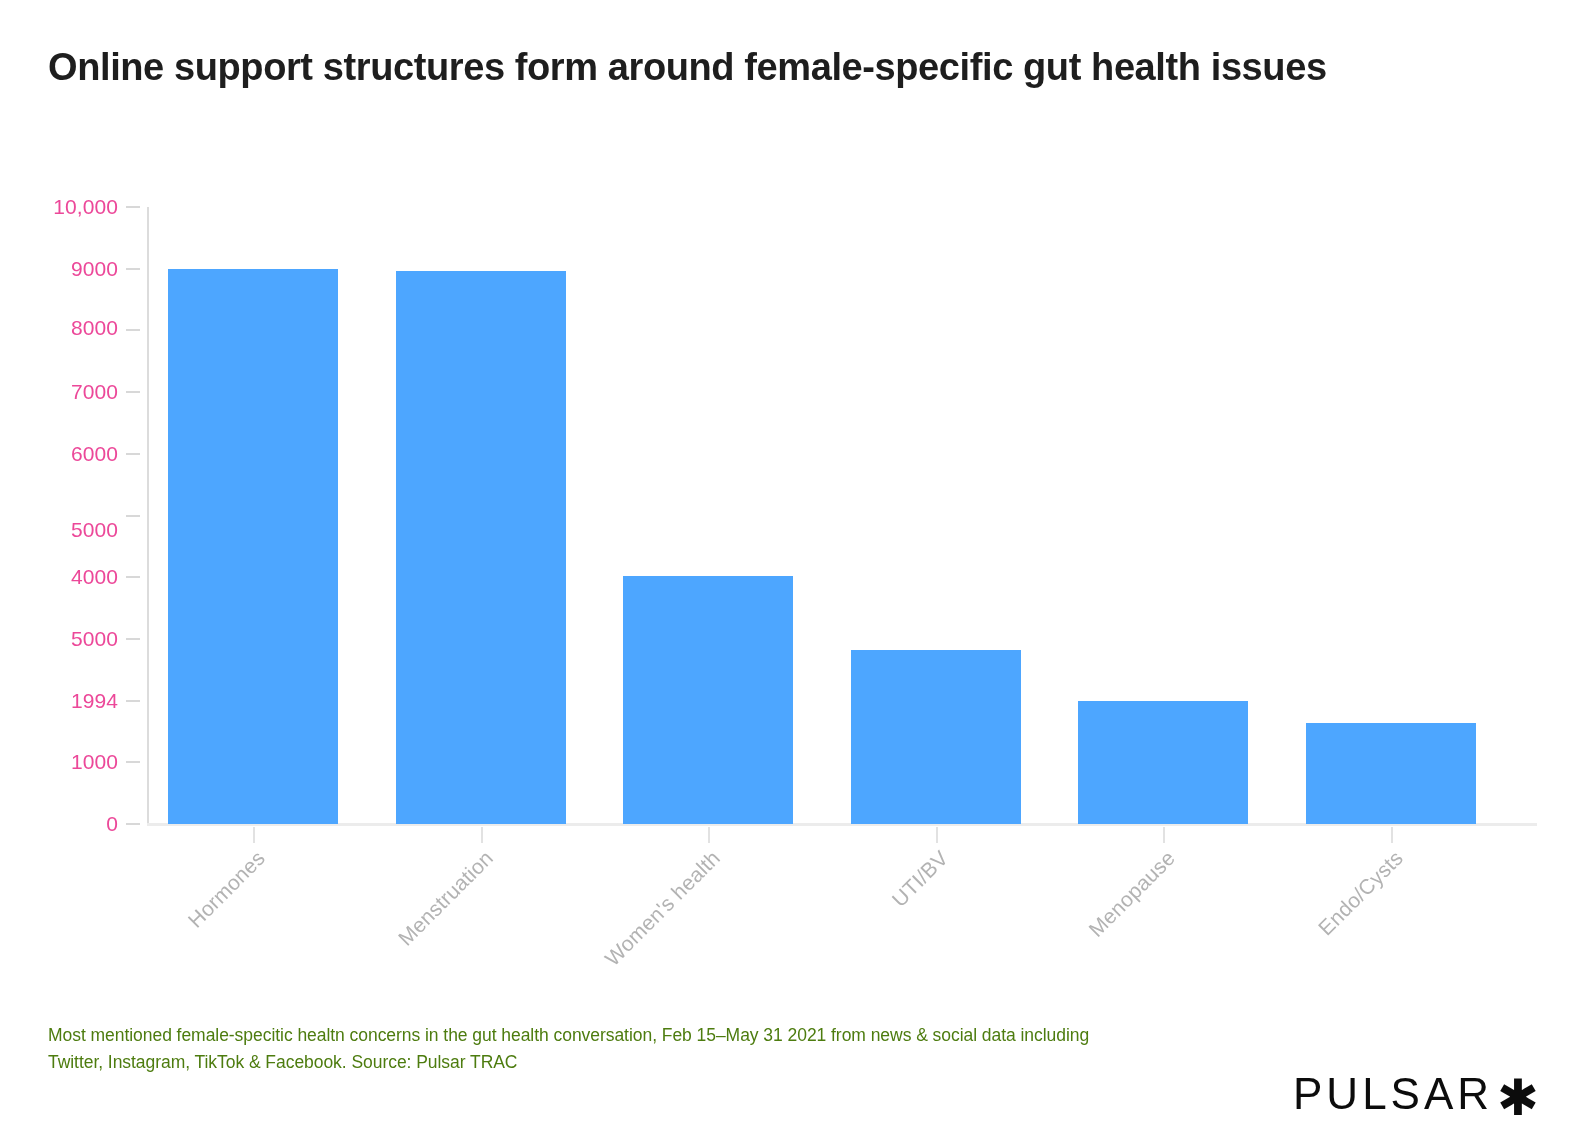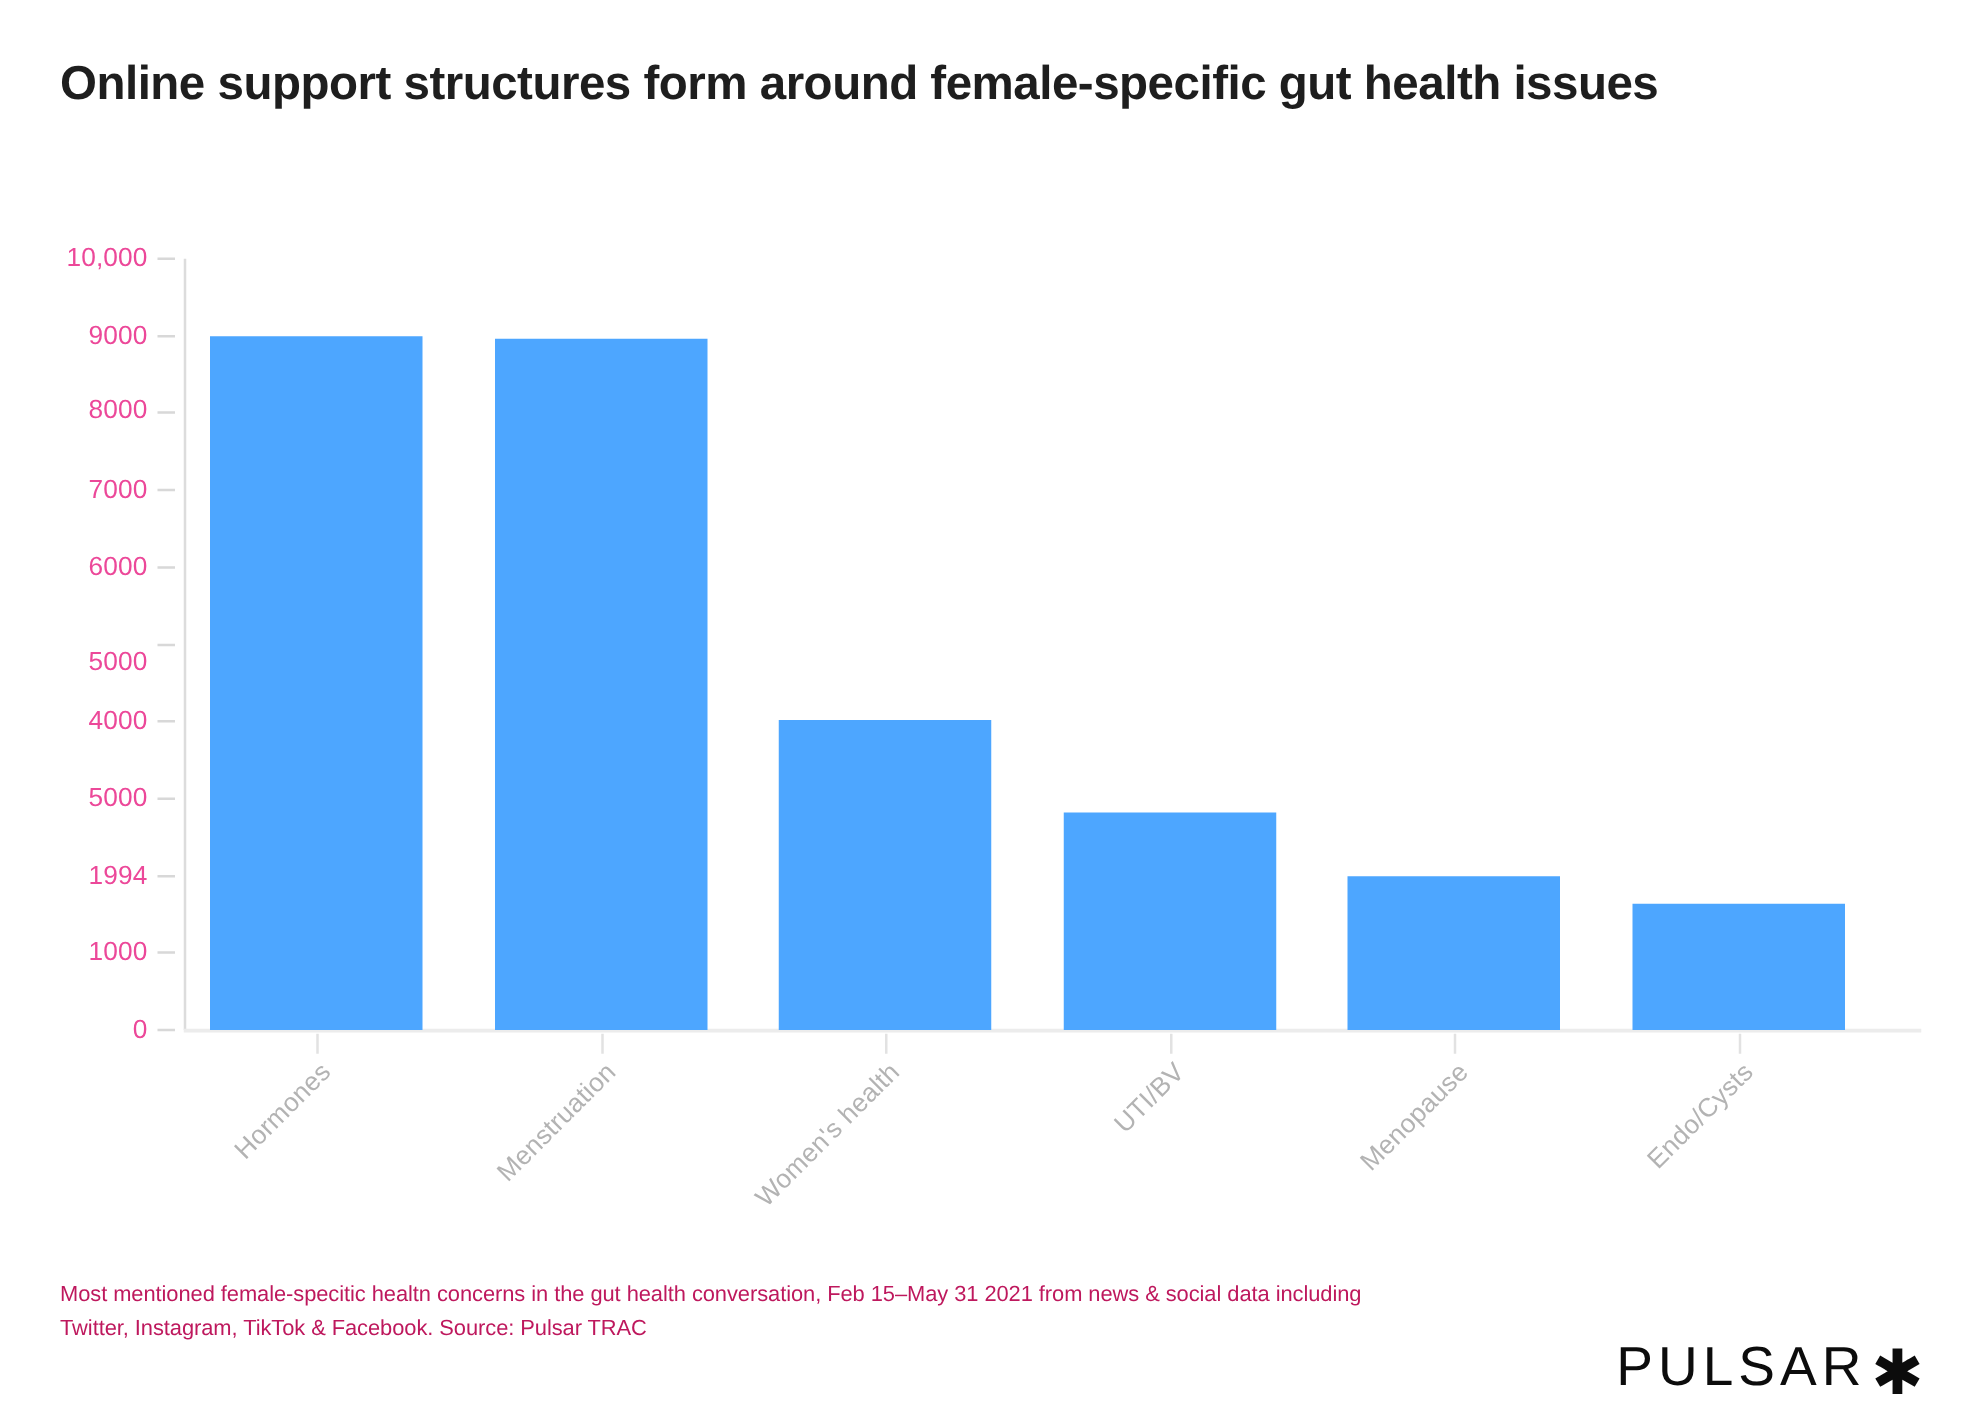--- a/index.html
+++ b/index.html
@@ -132,21 +132,21 @@
   
   .footer {
     position: absolute;
     left: 48px;
     top: 1022px;
     width: 1180px;
   }
   .footer-line {
     font-size: 17.5px;
     line-height: 1.52;
-    color: #be185d;
+    color: #4d7c0f;
     letter-spacing: -0.05px;
   }
 
   .brand {
     position: absolute;
     right: 44px;
     top: 1022px;
     display: flex;
     align-items: center;
     gap: 4px;

